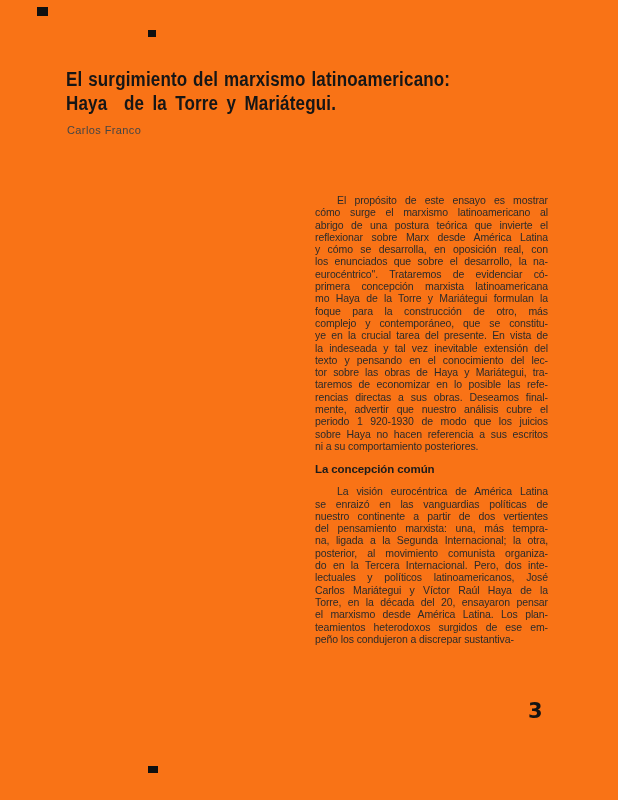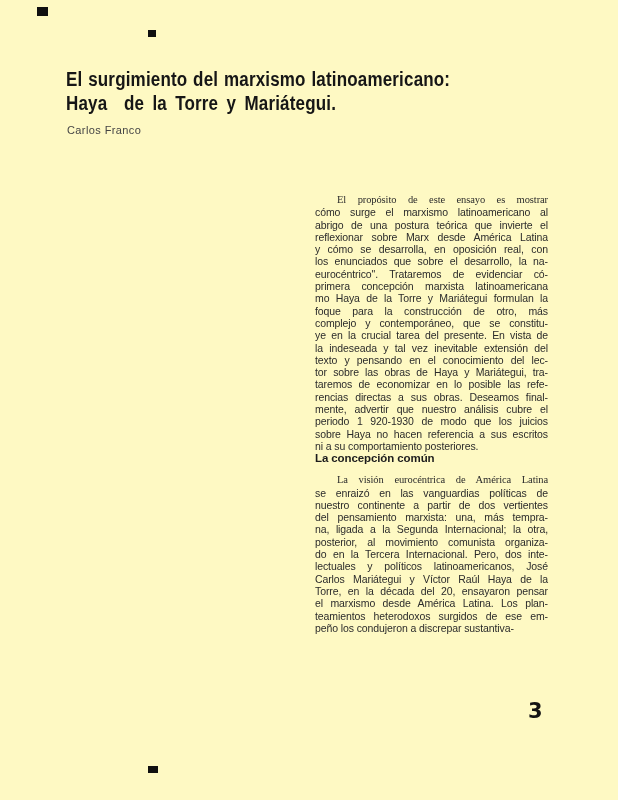--- a/index.html
+++ b/index.html
@@ -1,21 +1,21 @@
 <!DOCTYPE html>
 <html><head>
 <meta charset="utf-8">
 <style>
   html, body { margin: 0; padding: 0; }
   body { background: #e8e8e8; font-family: "Liberation Sans", sans-serif; }
   .page {
     position: relative;
     width: 618px;
     height: 800px;
-    background: #fef9c3;
+    background: #f97316;
     overflow: hidden;
     color: #2b2b2b;
   }
   .print-mark {
     position: absolute;
     background: #101010;
   }
   .title-block {
     position: absolute;
     left: 66px;
@@ -55,25 +55,26 @@
     letter-spacing: -0.1px;
     color: #2b2b2b;
   }
   .paragraph { margin: 0; }
   .body-line {
     text-align: justify;
     text-align-last: justify;
     white-space: normal;
   }
   .body-line.last { text-align-last: left; }
-  .body-line.first { text-indent: 22px; font-family: Liberation Serif, serif; }
+  .body-line.first { text-indent: 22px; }
   .section-heading {
     font-weight: bold;
     font-size: 11.5px;
     line-height: 13px;
+    margin-top: 11px;
     margin-bottom: 9px;
     color: #1c1c1c;
   }
   .page-number {
     position: absolute;
     left: 528px;
     top: 699px;
     font-family: "DejaVu Sans", sans-serif;
     font-weight: bold;
     font-size: 21px;

